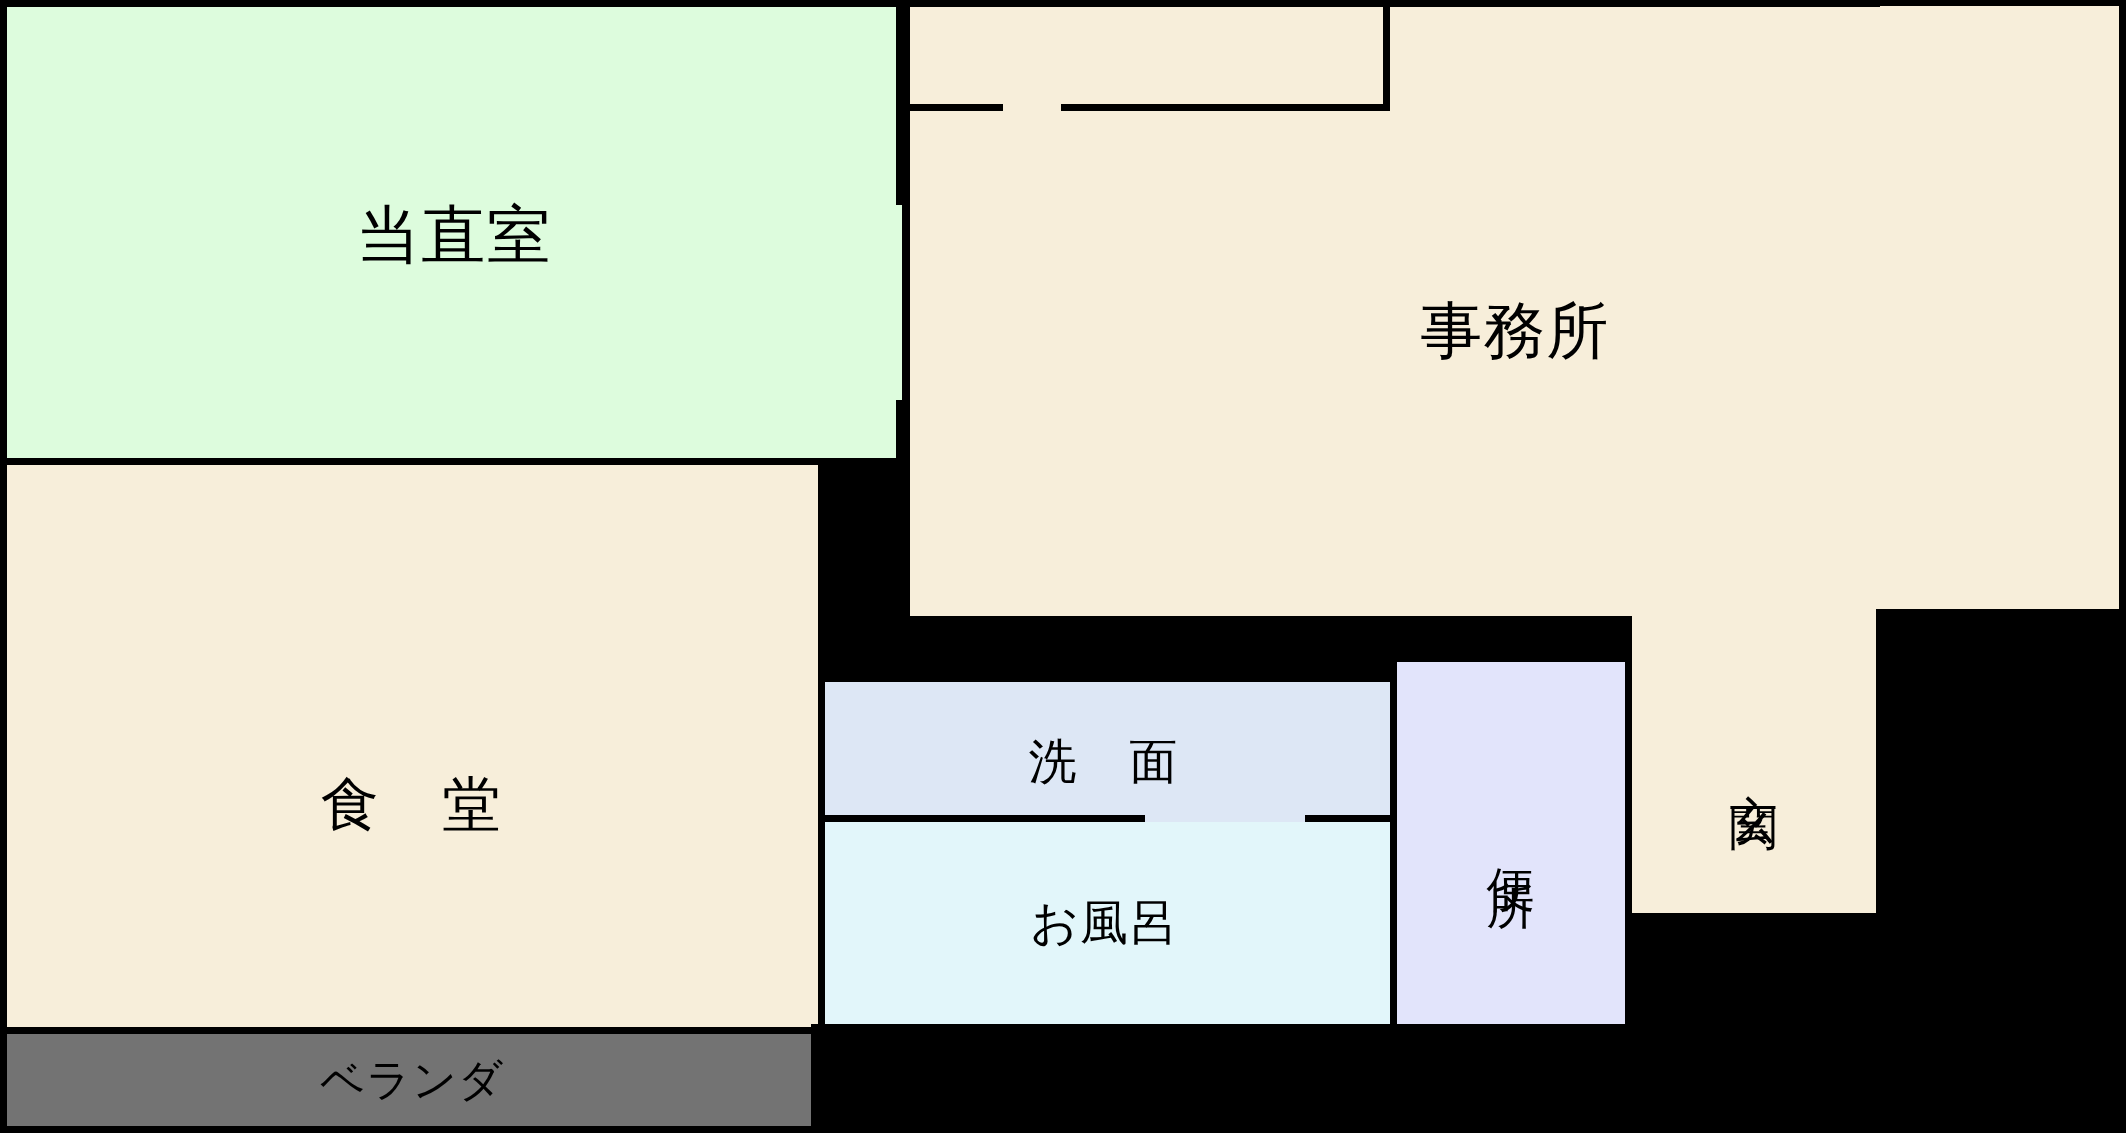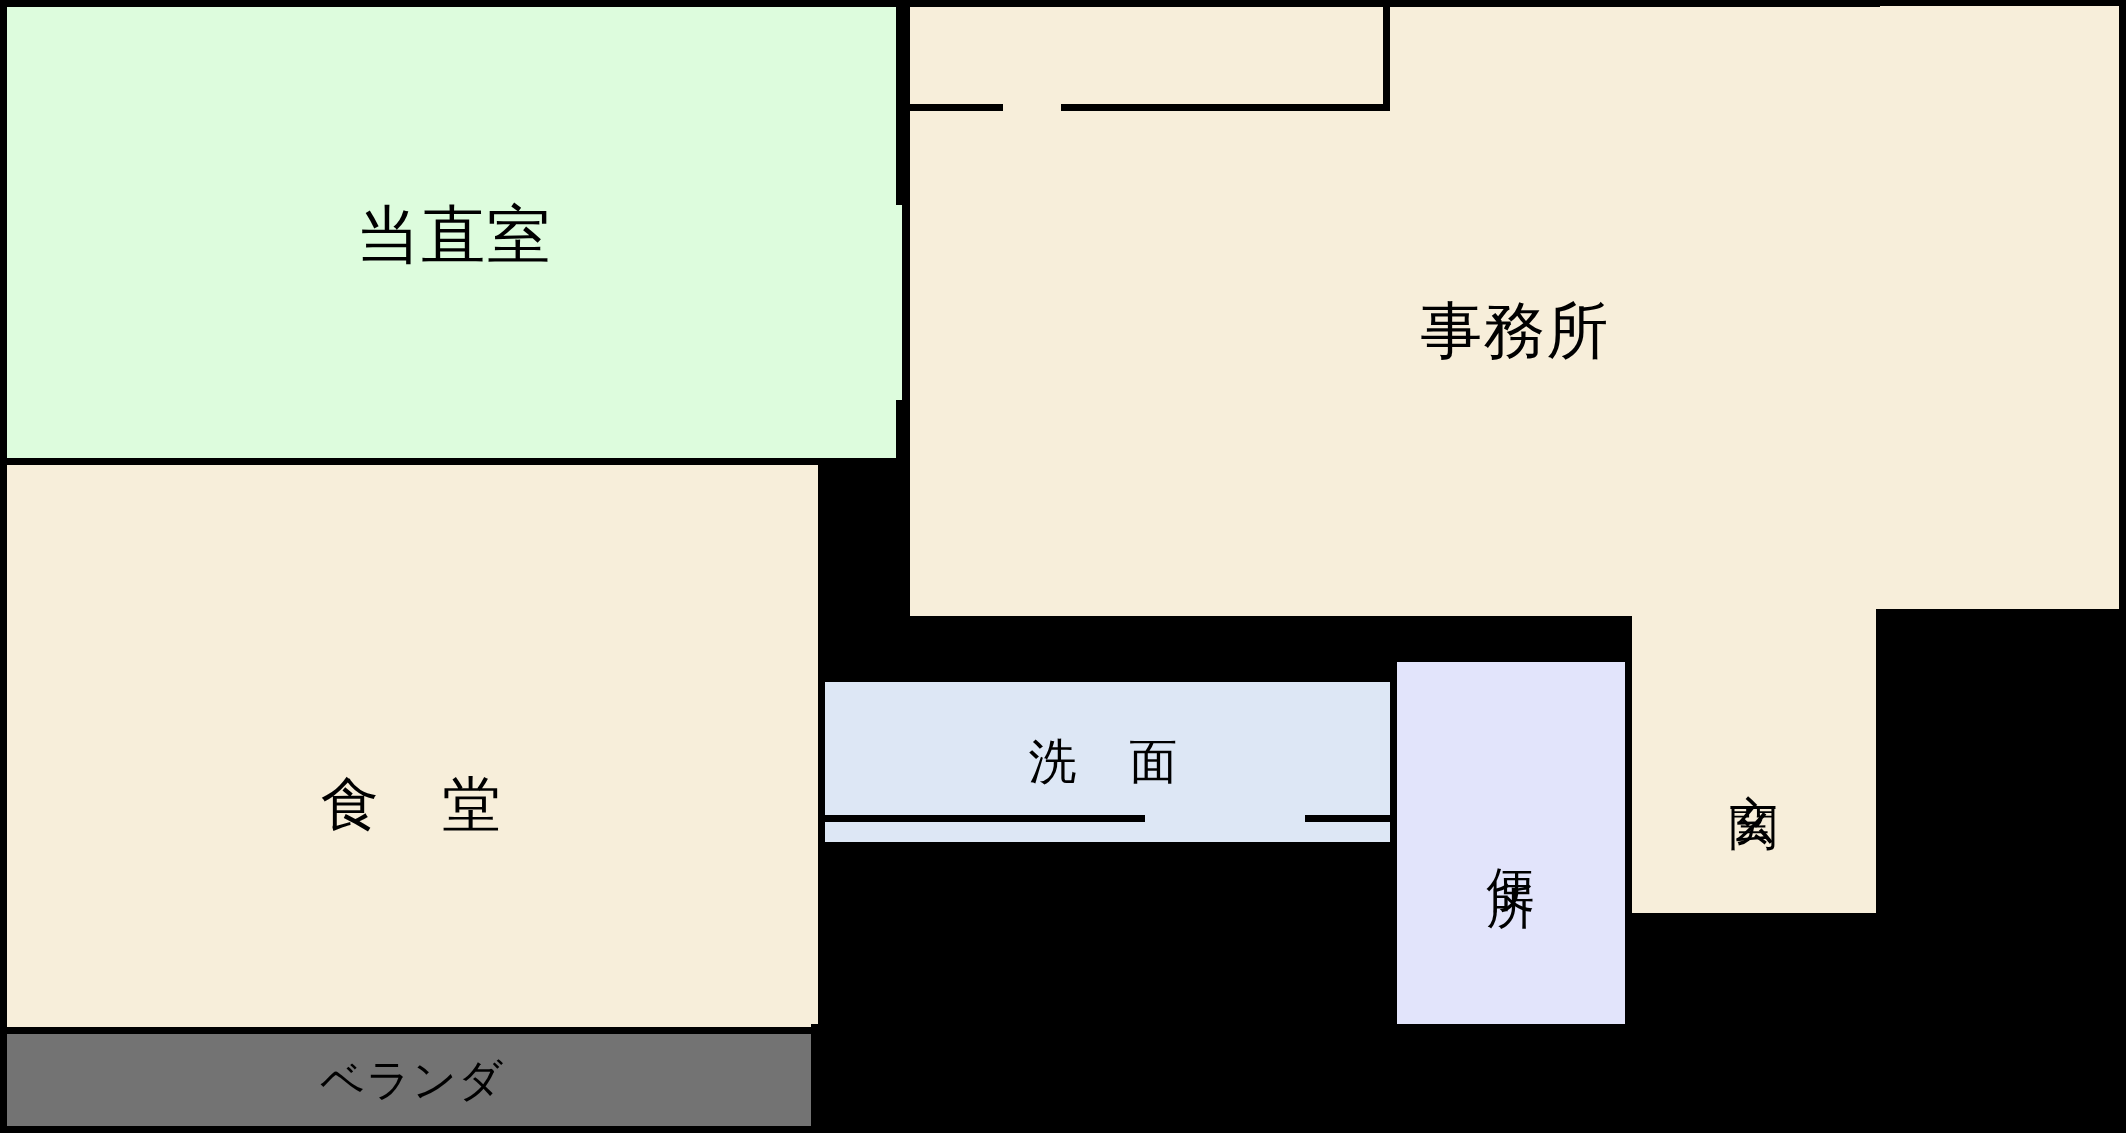--- a/index.html
+++ b/index.html
@@ -55,20 +55,23 @@
     </div>
     <div class="room" style="left: 910px; top: 6px; width: 1210px; height: 610px; background: rgb(247, 238, 218);">
       <span class="room-label" style="font-size: 62px; letter-spacing: 0.02em; margin-top: 40px;">事務所</span>
     </div>
     <div class="room" style="left: 6px; top: 465px; width: 812px; height: 679px; background: rgb(247, 238, 218);">
       <span class="room-label" style="font-size: 58px; letter-spacing: 0.05em;">食　堂</span>
     </div>
     <div class="room" style="left: 818px; top: 662px; width: 572px; height: 160px; background: rgb(221, 231, 245); margin-top: 20px;">
       <span class="room-label" style="font-size: 48px; letter-spacing: 0.05em;">洗　面</span>
     </div>
+    <div class="room" style="left: 818px; top: 822px; width: 572px; height: 202px; background: rgb(226, 246, 250);">
+      <span class="room-label" style="font-size: 48px; letter-spacing: 0.02em;">お風呂</span>
+    </div>
     <div class="room" style="left: 1390px; top: 662px; width: 242px; height: 362px; background: rgb(226, 228, 251);">
       <span class="vertical-label" style="font-size: 48px;">便所</span>
     </div>
     <div class="room" style="left: 1632px; top: 616px; width: 244px; height: 304px; background: rgb(247, 238, 218);">
       <span class="vertical-label" style="font-size: 48px;">玄関</span>
     </div>
     <div class="room" style="left: 6px; top: 1034px; width: 812px; height: 93px; background: #737373;">
       <span class="room-label" style="font-size: 44px; letter-spacing: 0.02em;">ベランダ</span>
     </div>
     <div class="wall" style="left: 0px; top: 0px; width: 1880px; height: 7px; background: rgb(0, 0, 0);"></div>

